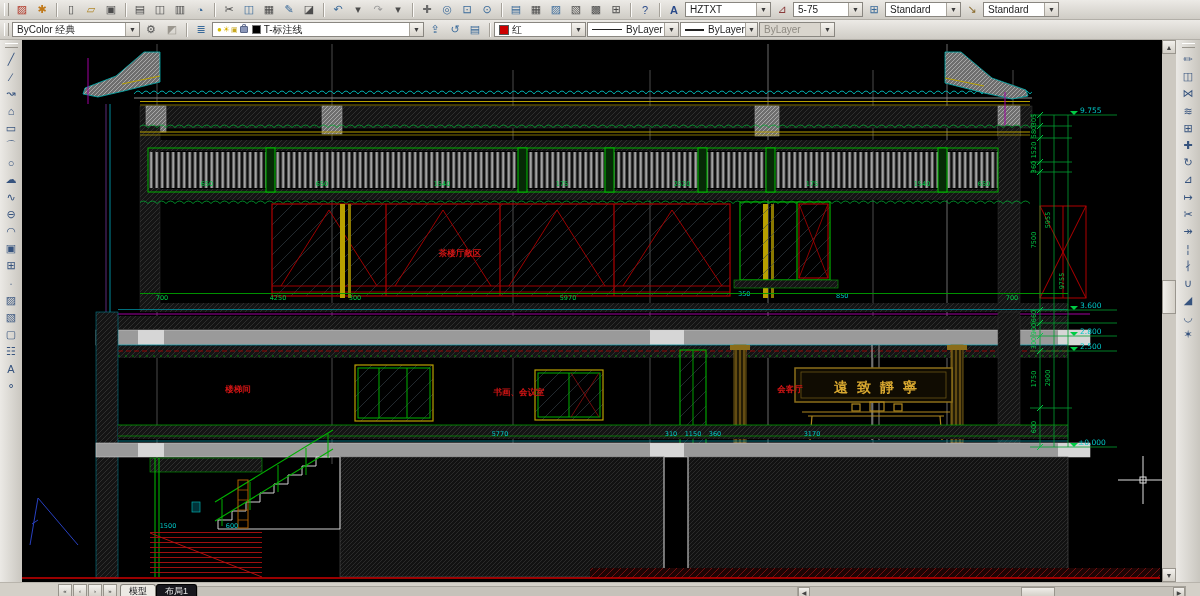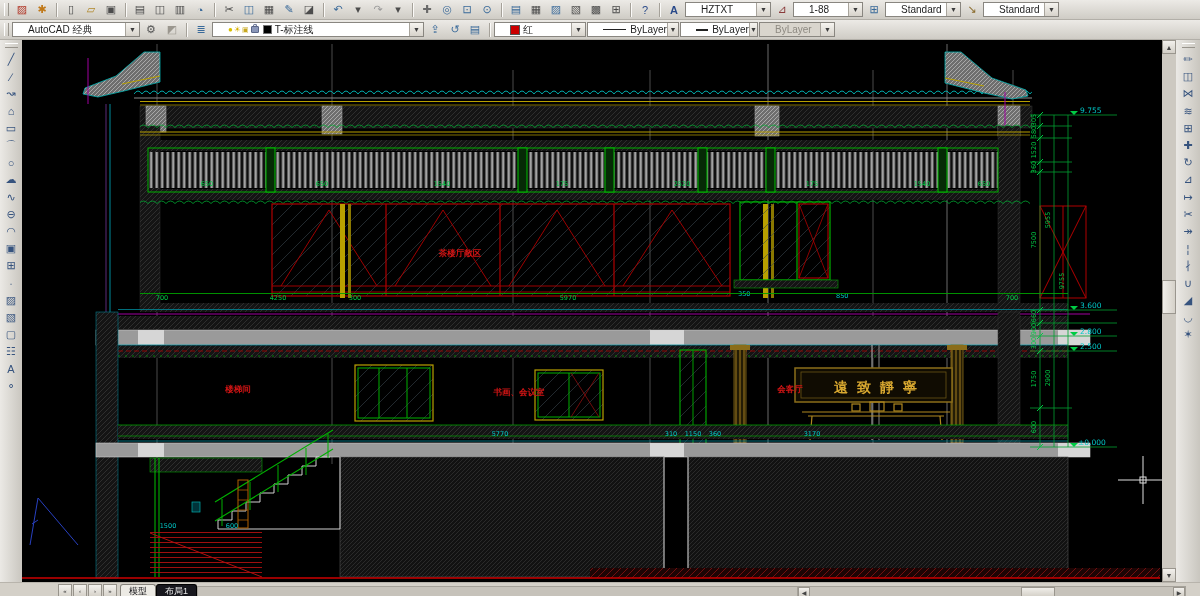--- a/index.html
+++ b/index.html
@@ -1,21 +1,21 @@
 <!DOCTYPE html>
 <html><head>
 <meta charset="utf-8">
 <style>
   html,body{margin:0;padding:0;}
   body{width:1200px;height:596px;overflow:hidden;background:#d4d0c8;font-family:"Liberation Sans",sans-serif;-webkit-font-smoothing:antialiased;}
   .toolbar-row{height:19px;display:flex;align-items:center;background:linear-gradient(#eceae6,#cfccc5);border-bottom:1px solid #b2afa8;padding:0 2px;gap:1px;position:relative;}
   .grip{width:3px;height:13px;border-left:1px solid #fff;border-right:1px solid #9a968e;margin:0 2px;}
   .tbtn{width:18px;height:16px;display:flex;align-items:center;justify-content:center;font-size:11px;color:#4c4c4c;border:1px solid transparent;}
   .sep{width:1px;height:14px;background:#a5a199;box-shadow:1px 0 0 #fbfaf8;margin:0 3px;}
-  .combo{height:15px;background:#fff;border:1px solid #898680;display:flex;align-items:center;font-size:10px;color:#1d1d1d;padding-left:15px;box-sizing:border-box;}
+  .combo{height:15px;background:#fff;border:1px solid #898680;display:flex;align-items:center;font-size:10px;color:#1d1d1d;padding-left:4px;box-sizing:border-box;}
   .combo .arrow{margin-left:auto;width:13px;align-self:stretch;background:linear-gradient(#f6f4f0,#d7d3cb);border-left:1px solid #a8a49c;display:flex;align-items:center;justify-content:center;font-size:7px;color:#3c3c3c;}
   .combo.disabled{background:#d9d5cd;color:#8e8a82;}
   .swatch{width:8px;height:8px;display:inline-block;margin-right:3px;border:1px solid #555;}
   .ltline{display:inline-block;width:30px;height:1px;background:#222;margin-right:4px;}
   .lwline{display:inline-block;width:22px;height:2px;background:#222;margin-right:4px;}
   .licon{font-size:8px;margin-right:1px;line-height:1;}
   .lock{width:6px;height:5px;background:#8a96b8;border:1px solid #5a6688;border-radius:1px;position:relative;margin:0 2px 0 1px;}
   .lock:before{content:"";position:absolute;left:1px;top:-3px;width:2px;height:2px;border:1px solid #5a6688;border-bottom:none;border-radius:2px 2px 0 0;}
   .lswatch{width:7px;height:7px;background:#000;border:1px solid #777;margin:0 3px 0 2px;}
   #main{display:flex;height:542px;}
@@ -103,39 +103,39 @@
       <span class="tbtn" style="color: rgb(42, 74, 138);">?</span>
     </span>
     <div class="sep"></div>
   <span class="tbtn" style="color:#2a4a8a;font-weight:bold;">A</span>
   <div class="combo" style="width:86px">
       <span>HZTXT</span>
       <span class="arrow">▼</span>
     </div>
   <span class="tbtn" style="color:#8a3a3a;">⊿</span>
   <div class="combo" style="width:70px">
-      <span>1-88</span>
+      <span>5-75</span>
       <span class="arrow">▼</span>
     </div>
   <span class="tbtn" style="color:#3a6a9a;">⊞</span>
   <div class="combo" style="width:76px">
       <span>Standard</span>
       <span class="arrow">▼</span>
     </div>
   <span class="tbtn" style="color:#8a6a2a;">↘</span>
   <div class="combo" style="width:76px">
       <span>Standard</span>
       <span class="arrow">▼</span>
     </div>
 </div>
 
 <div class="toolbar-row">
   <div class="grip"></div>
   <div class="combo" style="width:128px">
-      <span>AutoCAD 经典</span>
+      <span>ByColor 经典</span>
       <span class="arrow">▼</span>
     </div>
   <span class="tbtn" style="color:#555;">⚙</span>
   <span class="tbtn" style="color:#9a968e;">◩</span>
   <div class="sep"></div>
   <span class="tbtn" style="color:#3a6a9a;">≣</span>
   <div class="combo" style="width:212px">
     <span class="licon" style="color:#d8c000">●</span>
     <span class="licon" style="color:#d8b000">☀</span>
     <span class="licon" style="color:#c8a820;font-size:7px">▣</span>

